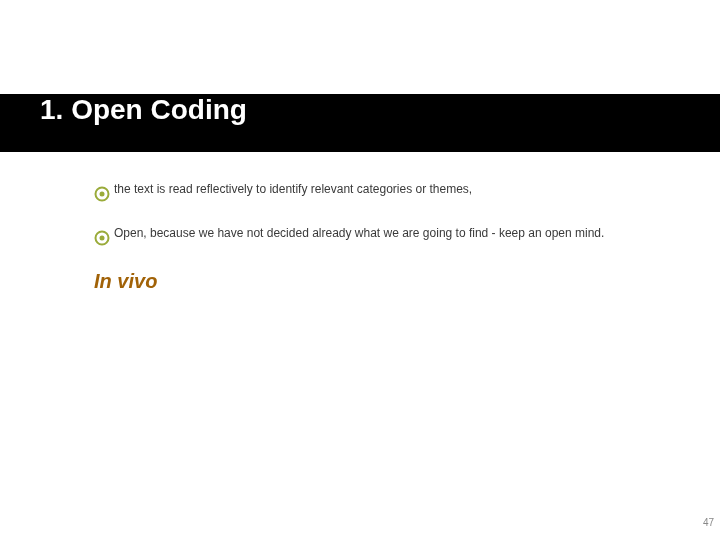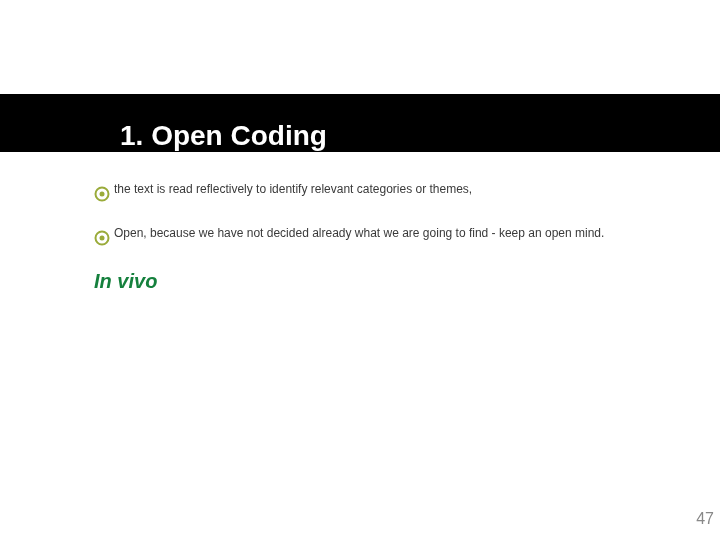--- a/index.html
+++ b/index.html
@@ -5,22 +5,22 @@
   * { margin: 0; padding: 0; box-sizing: border-box; }
   html, body { width: 720px; height: 540px; background: #fff; font-family: Arial, Helvetica, sans-serif; color: #3a3a3a; }
   .slide { position: relative; width: 720px; height: 540px; overflow: hidden; }
   .title-bar {
     position: absolute;
     left: 0; right: 0;
     top: 94px;
     height: 58px;
     background: #000;
     display: flex;
-    align-items: flex-end;
-    padding-left: 120px;
+    align-items: flex-start;
+    padding-left: 40px;
   }
   .title-bar h1 {
     color: #fff;
     font-size: 28px;
     font-weight: 700;
   }
   .content {
     position: absolute;
     left: 94px;
     right: 40px;
@@ -41,28 +41,28 @@
   .bullet-icon svg { display: block; }
   .bullet-text {
     font-size: 12px;
     line-height: 1.3;
     color: #3a3a3a;
   }
   .subhead {
     font-size: 20px;
     font-style: italic;
     font-weight: 700;
-    color: #15803d;
+    color: #a16207;
     margin: 18px 0 6px 0;
   }
   .page-number {
     position: absolute;
     right: 6px;
     bottom: 12px;
-    font-size: 16px;
+    font-size: 10px;
     color: #888;
   }
 </style>
 </head>
 <body>
 
 <div class="slide">
 
   <div class="title-bar">
     <h1>1. Open Coding</h1>

